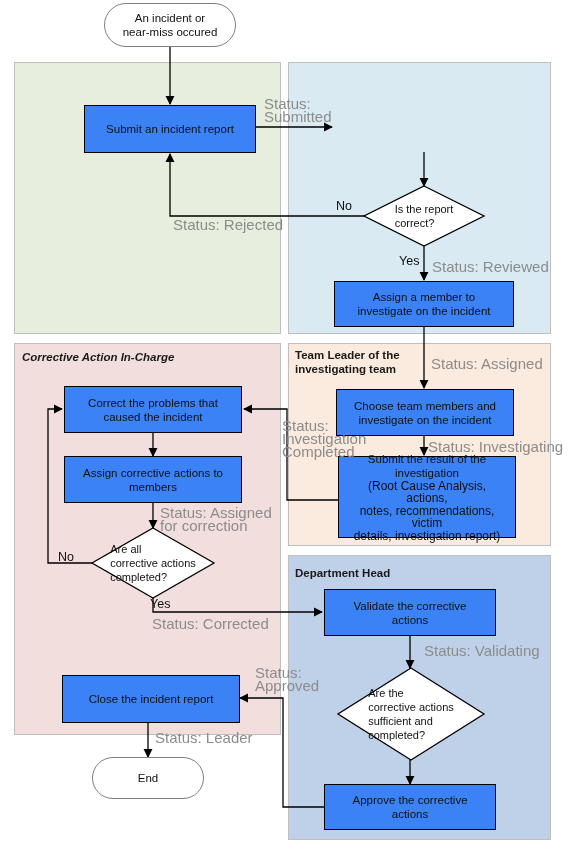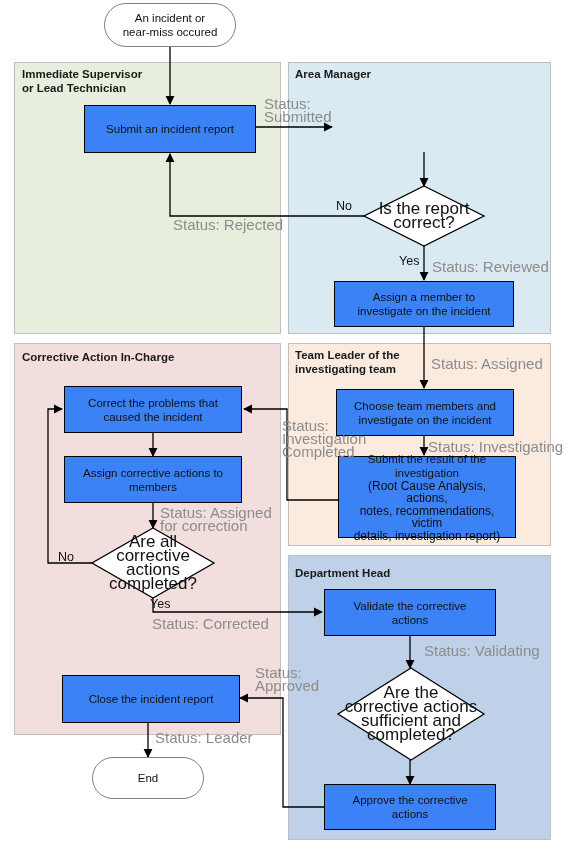--- a/index.html
+++ b/index.html
@@ -55,22 +55,22 @@
     line-height: 12.5px;
     display: block;
   }
 
   
   .decision { position: absolute; }
   .decision svg { position: absolute; inset: 0; overflow: visible; }
   .decision .dtext {
     position: absolute; inset: 0;
     display: flex; align-items: center; justify-content: center;
-    text-align: center;
-    font-size: 17px; line-height: 14px; color: #111111;
+    text-align: left;
+    font-size: 11px; line-height: 14px; color: #111111;
     white-space: pre-line;
   }
 
   
   .status-label {
     position: absolute;
     font-size: 15px;
     line-height: 13px;
     color: #8c8c8c;
     white-space: pre-line;
@@ -84,28 +84,25 @@
 
   
   #edges { position: absolute; inset: 0; pointer-events: none; }
 </style>
 </head>
 <body>
 
 <div id="canvas">
 
   <div class="lane" style="left:14px; top:62px; width:267px; height:272px; background:#e8eedd;"></div>
-  <div class="lane-title" style="left:22px; top:67px; width:200px;">Immediate Supervisor
-or Lead Technician</div>
 
   <div class="lane" style="left:288px; top:62px; width:263px; height:272px; background:#d9eaf2;"></div>
-  <div class="lane-title" style="left:295px; top:67px; width:200px;">Area Manager</div>
 
   <div class="lane" style="left:14px; top:343px; width:267px; height:392px; background:#f2dfdd;"></div>
-  <div class="lane-title" style="left:22px; top:350px; width:240px;">Corrective Action In-Charge</div>
+  <div class="lane-title" style="left:22px; top:350px; width:240px;font-style:italic;">Corrective Action In-Charge</div>
 
   <div class="lane" style="left:288px; top:343px; width:263px; height:203px; background:#fbeade;"></div>
   <div class="lane-title" style="left:295px; top:348px; width:130px;">Team Leader of the
 investigating team</div>
 
   <div class="lane" style="left:288px; top:555px; width:263px; height:285px; background:#bfd1e8;"></div>
   <div class="lane-title" style="left:295px; top:566px; width:200px;">Department Head</div>
 
   <svg id="edges" width="573" height="850">
     <defs>

